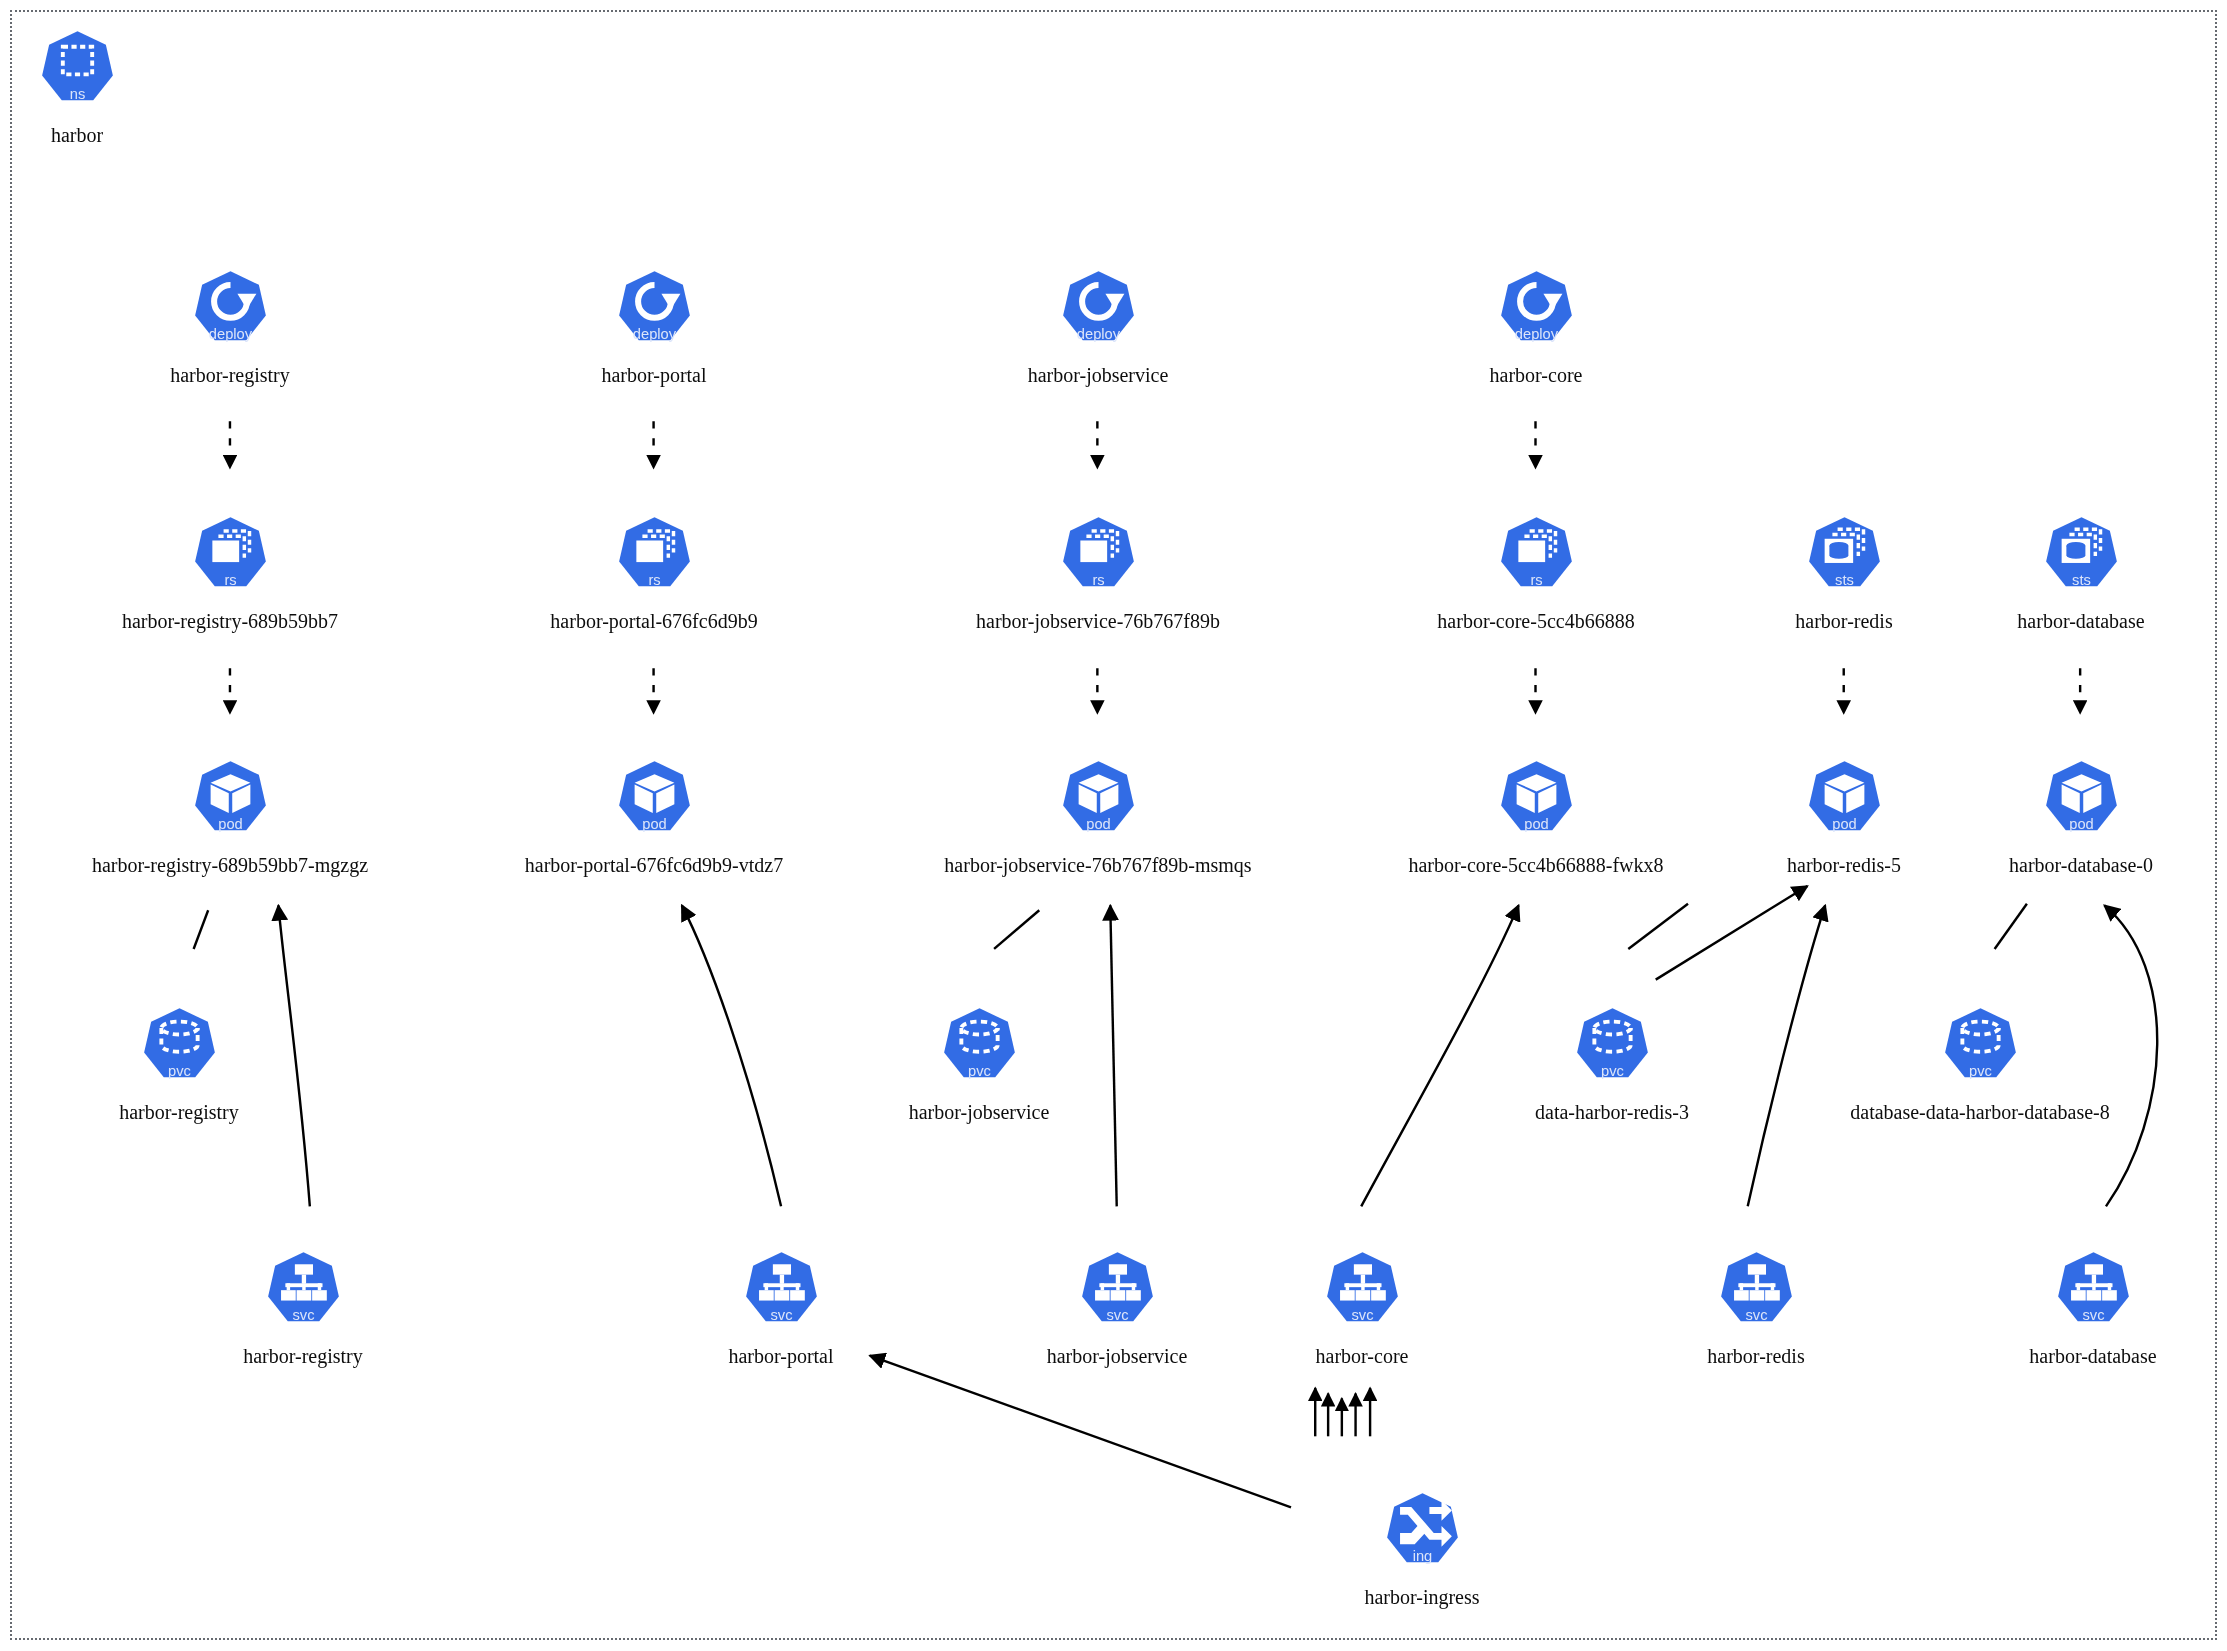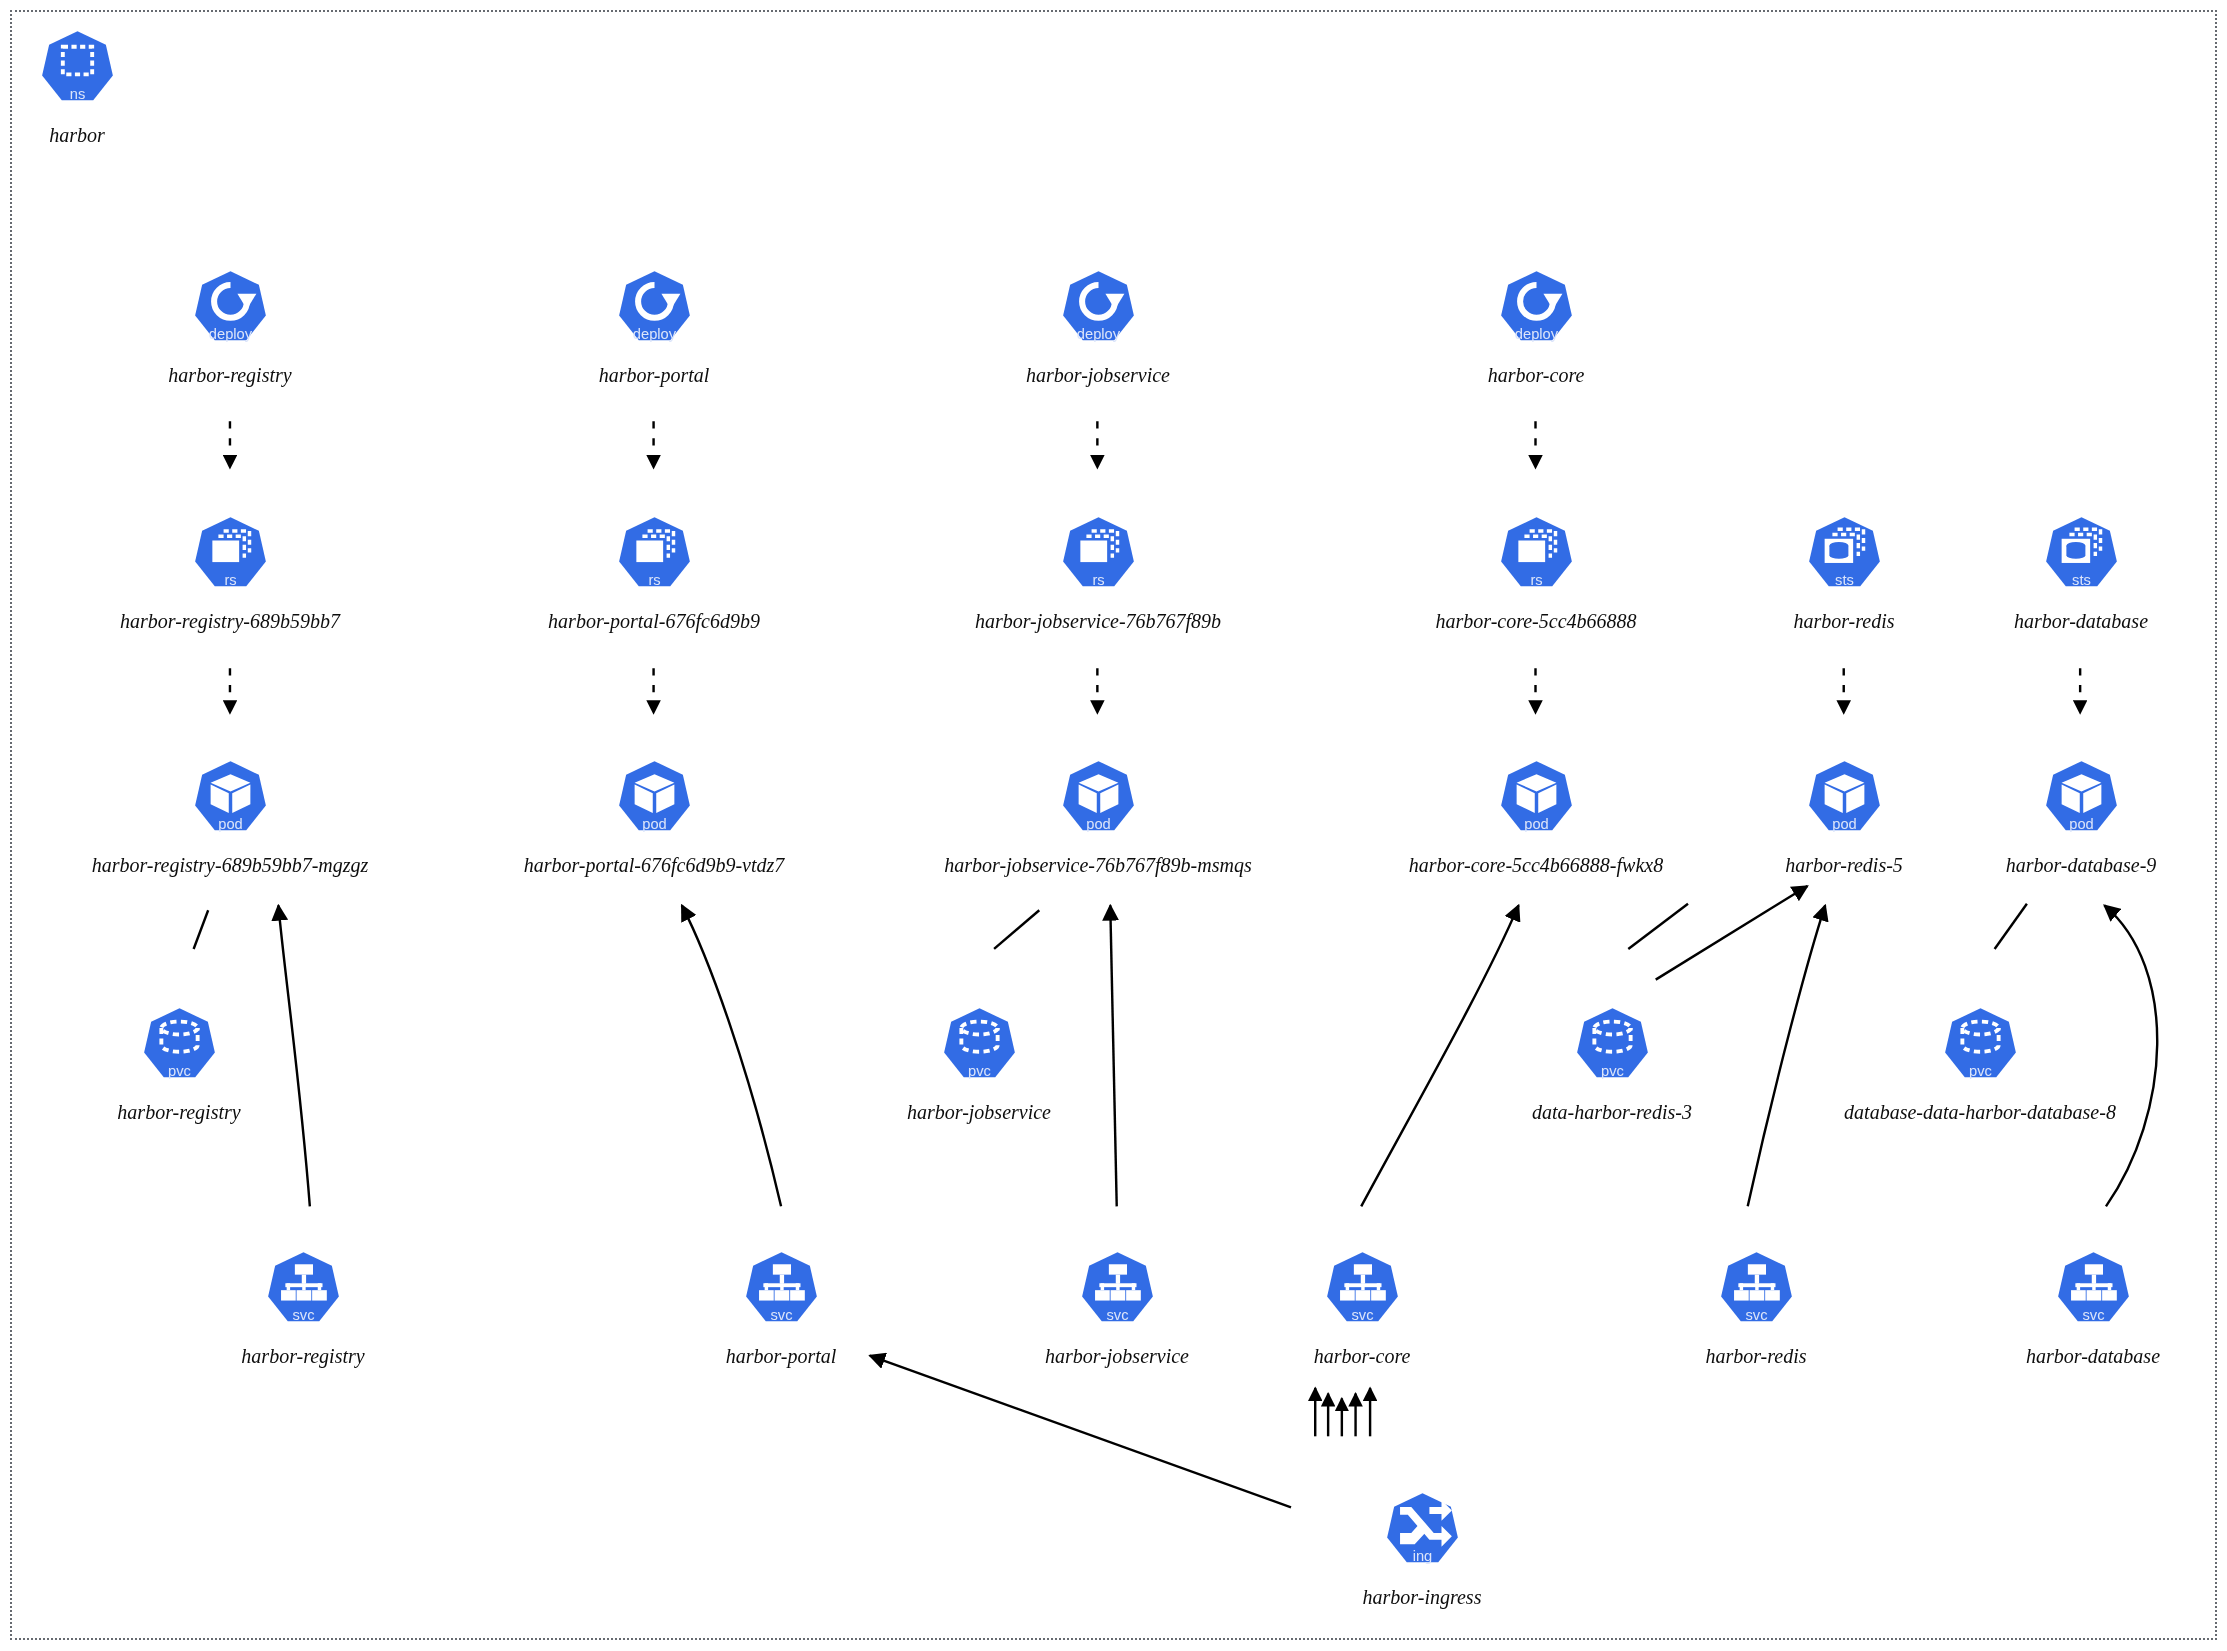--- a/index.html
+++ b/index.html
@@ -34,21 +34,20 @@
     width:95px;height:95px;
     display:block;
   }
   .node .lbl{
     margin-top:1.6px;
     font-size:20px;
     line-height:24px;
     color:#0d0d0d;
     white-space:nowrap;
     font-family:"Liberation Serif","DejaVu Serif",serif;
-    font-style:italic;
   }
   .node.wide{width:420px;margin-left:-210px;}
   svg.edges{
     position:absolute;left:0;top:0;
     width:2227px;height:1651px;
     pointer-events:none;
   }
 </style>
 </head>
 <body>
@@ -278,21 +277,21 @@
         <div class="lbl">harbor-redis-5</div>
       </div>
       <div class="node" style="left: 2081px; top: 756px;">
         <svg class="ico" viewBox="0 0 100 110">
     <polygon points="50.00,6.00 82.84,21.81 90.95,57.35 68.22,85.84 31.78,85.84 9.05,57.35 17.16,21.81" fill="#326CE5"></polygon>
     <path d="M 50 21 L 73 31 L 50 41 L 27 31 Z" fill="#ffffff"></path>
               <path d="M 27 33 L 48 43 L 48 66 L 27 56 Z" fill="#ffffff"></path>
               <path d="M 52 43 L 73 33 L 73 56 L 52 66 Z" fill="#ffffff"></path>
     <text x="50" y="84" text-anchor="middle" fill="#dce5fa" font-family="Liberation Sans, sans-serif" font-size="17">pod</text>
   </svg>
-        <div class="lbl">harbor-database-9</div>
+        <div class="lbl">harbor-database-0</div>
       </div>
       <div class="node" style="left: 179px; top: 1003px;">
         <svg class="ico" viewBox="0 0 100 110">
     <polygon points="50.00,6.00 82.84,21.81 90.95,57.35 68.22,85.84 31.78,85.84 9.05,57.35 17.16,21.81" fill="#326CE5"></polygon>
     <ellipse cx="50" cy="29" rx="21" ry="7.5" fill="none" stroke="#ffffff" stroke-width="4.5" stroke-dasharray="7 5"></ellipse>
               <path d="M 29 29 L 29 49 A 21 7.5 0 0 0 71 49 L 71 29" fill="none" stroke="#ffffff" stroke-width="4.5" stroke-dasharray="7 5"></path>
     <text x="50" y="84" text-anchor="middle" fill="#dce5fa" font-family="Liberation Sans, sans-serif" font-size="17">pvc</text>
   </svg>
         <div class="lbl">harbor-registry</div>
       </div>

